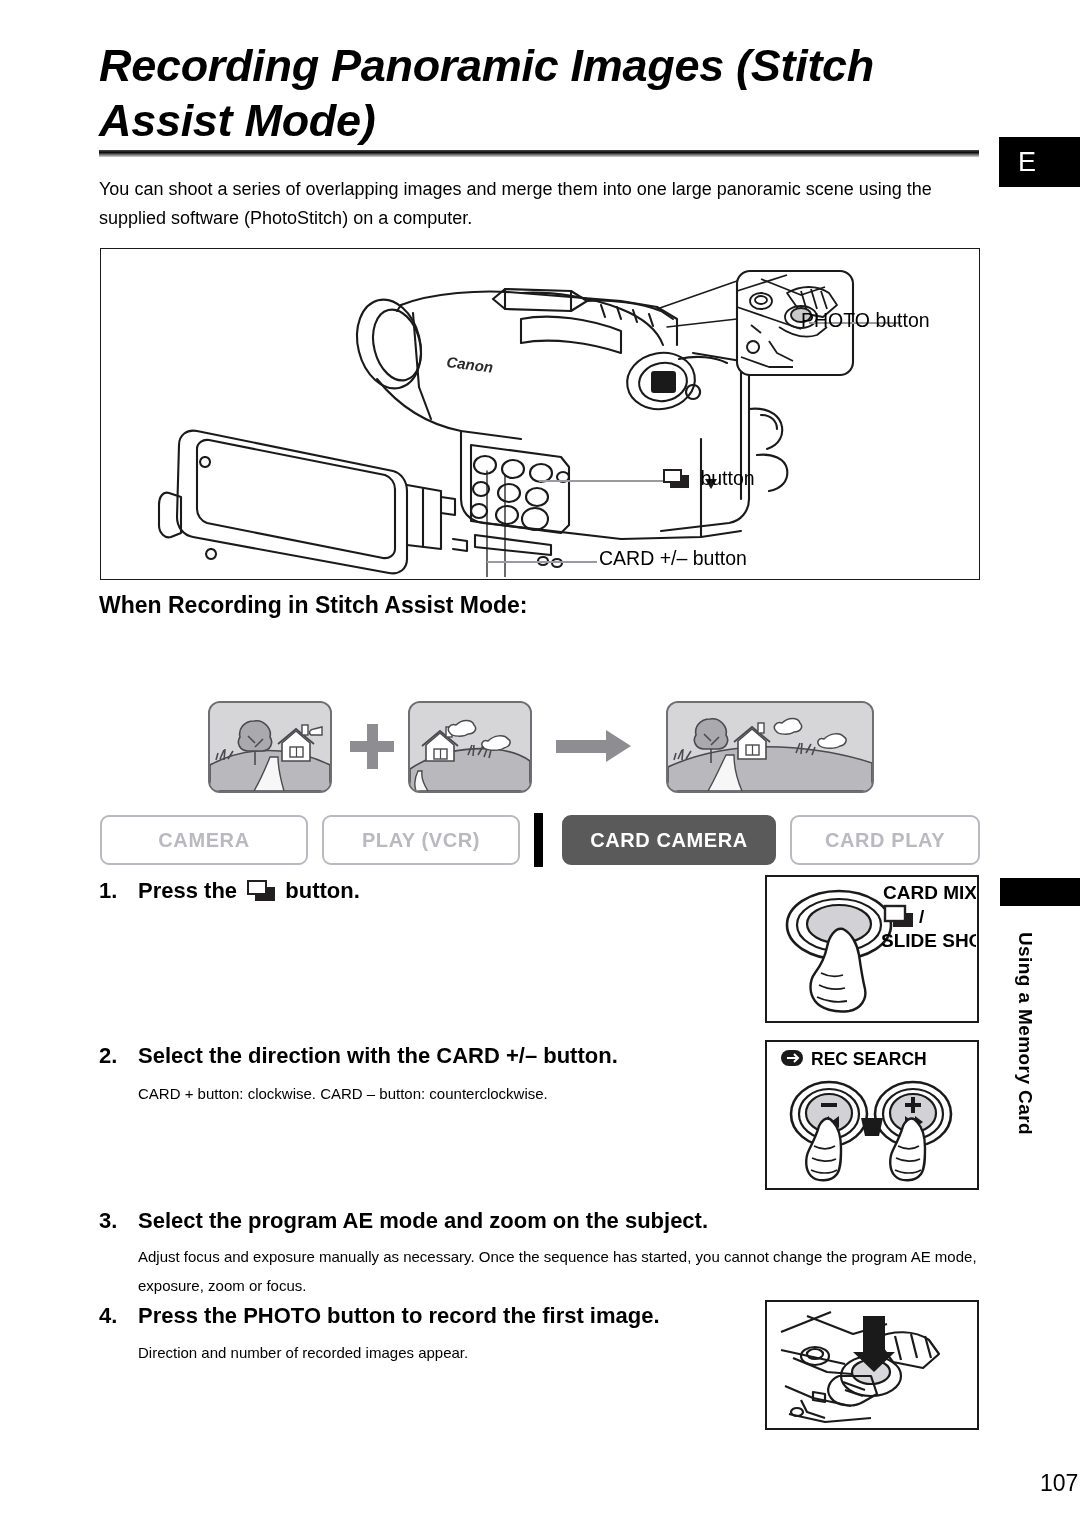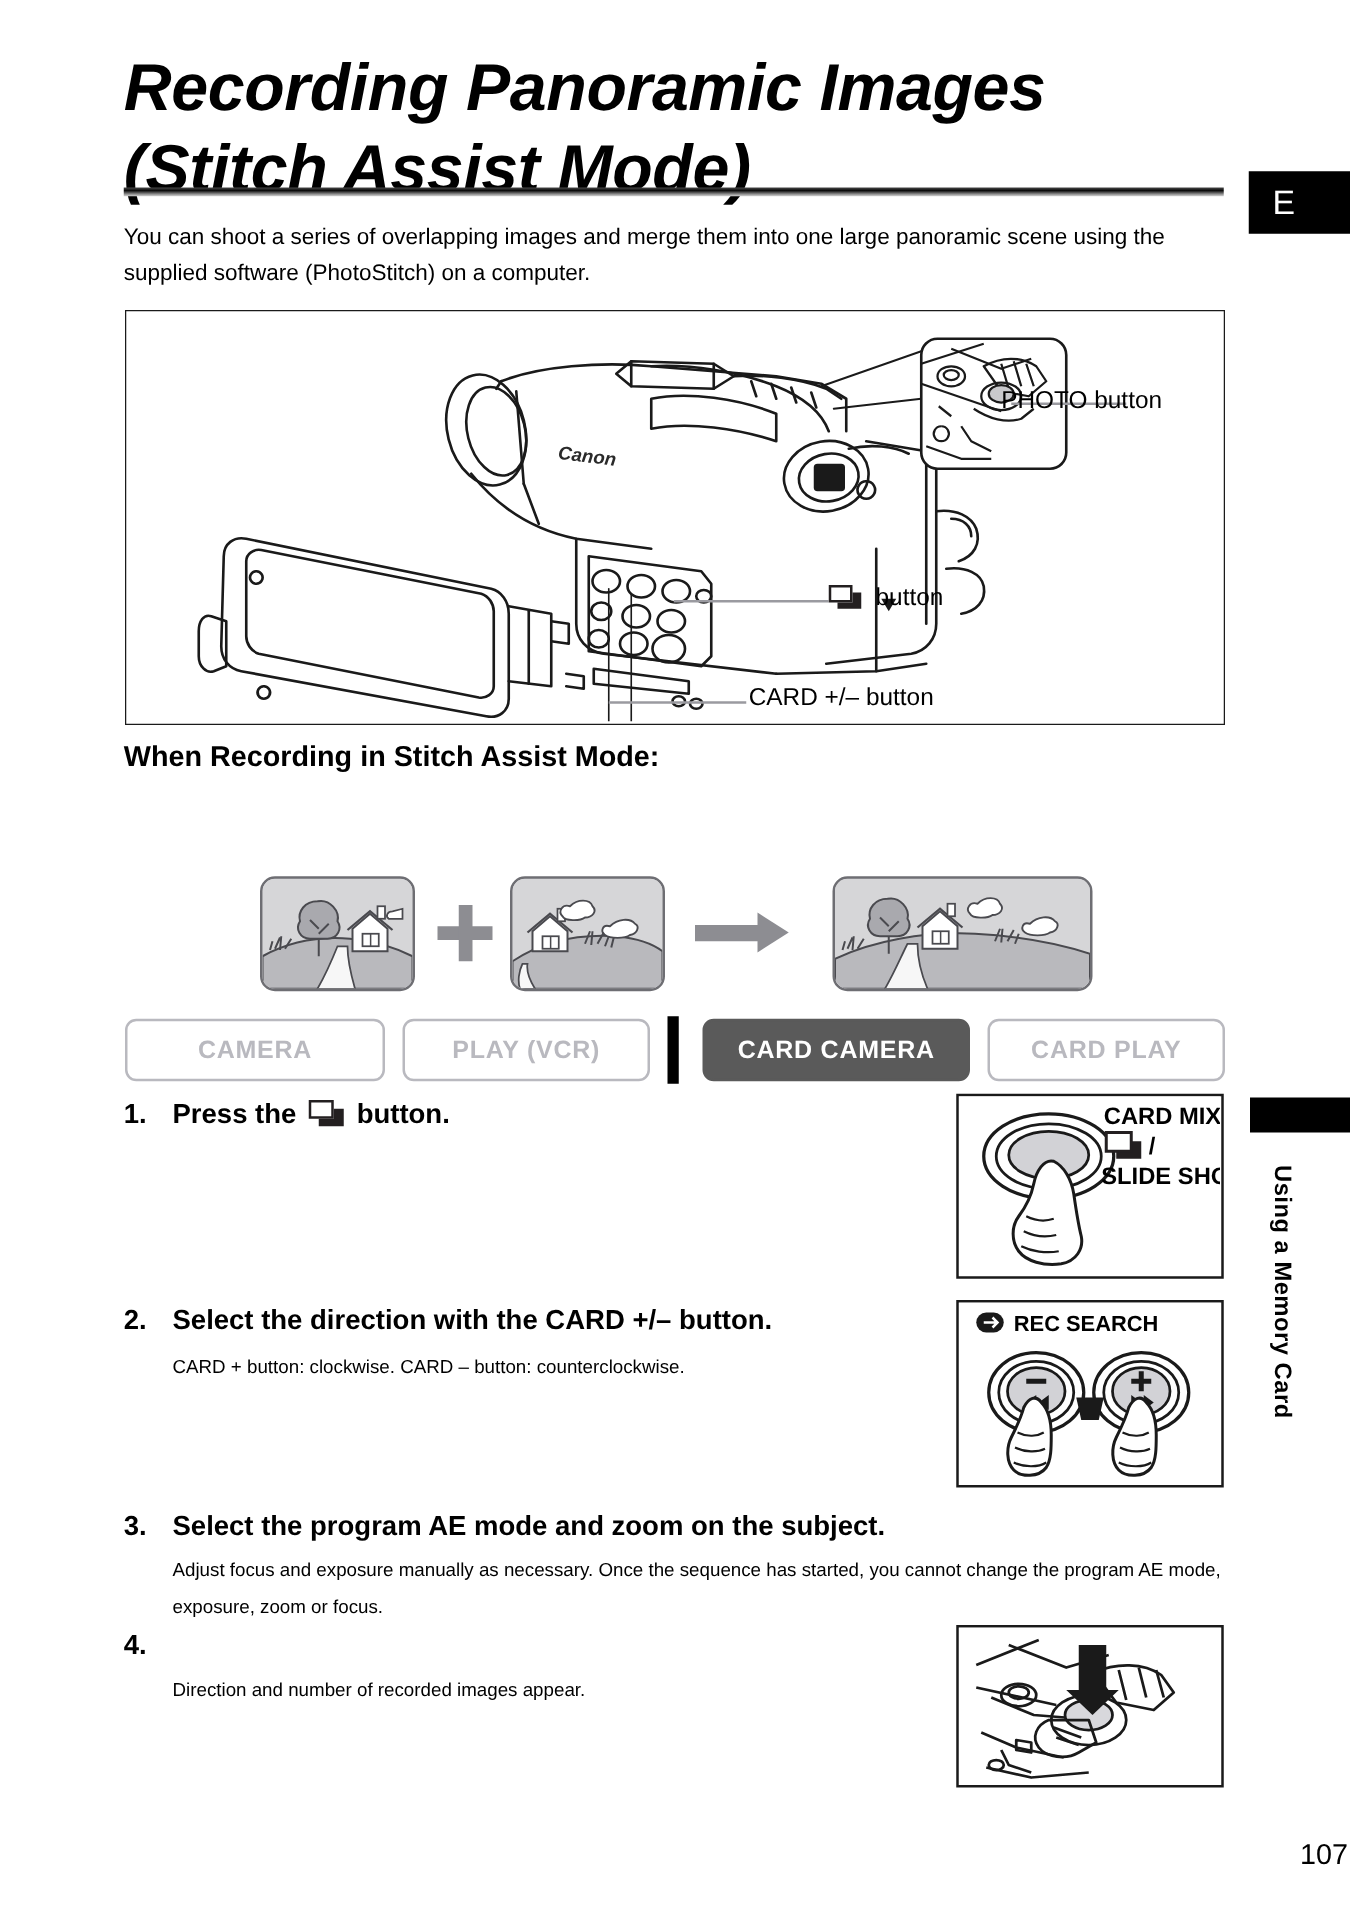--- a/index.html
+++ b/index.html
@@ -8,21 +8,21 @@
     background: #ffffff;
     font-family: "Liberation Sans", sans-serif;
     color: #000;
     overflow: hidden;
   }
   .page { position: relative; width: 1080px; height: 1534px; }
 
   
   .title {
     position: absolute; left: 99px; top: 38px; width: 880px;
-    font-size: 53px; font-weight: bold; font-style: italic;
+    font-size: 45px; font-weight: bold; font-style: italic;
     line-height: 1.23; letter-spacing: -0.3px;
   }
   .rule {
     position: absolute; left: 99px; top: 150px; width: 880px; height: 7px;
     background: linear-gradient(to bottom, #4a4a4a 0%, #0a0a0a 35%, #8c8c8c 75%, #d4d4d4 100%);
   }
   .etab {
     position: absolute; left: 999px; top: 137px; width: 81px; height: 50px;
     background: #000; color: #fff;
     font-size: 27px; font-weight: 400;
@@ -452,20 +452,21 @@
         <path d="M131 104 C139 108 147 107 152 104"></path>
       </g>
     </svg>
   </div>
 
   <div class="step-no" style="left:99px; top:1208px;">3.</div>
   <div class="step-title" style="left:138px; top:1208px;">Select the program AE mode and zoom on the subject.</div>
   <div class="step-body" style="left:138px; top:1242px; width:845px;">Adjust focus and exposure manually as necessary. Once the sequence has started, you cannot change the program AE mode, exposure, zoom or focus.</div>
 
   <div class="step-no" style="left:99px; top:1303px;">4.</div>
+  <div class="step-title" style="left:138px; top:1303px;">Press the PHOTO button to record the first image.</div>
   <div class="step-body" style="left:138px; top:1338px; width:620px;">Direction and number of recorded images appear.</div>
 
   <div class="ibox" style="left:765px; top:1300px; width:214px; height:130px;">
     <svg width="209" height="125" viewBox="0 0 209 125">
       <rect width="209" height="125" fill="#fff"></rect>
       <g fill="none" stroke="#1a1a1a" stroke-width="2.2" stroke-linejoin="round">
 
         <path d="M14 30 L64 10"></path>
         <path d="M14 48 L78 62"></path>
         <path d="M40 14 L86 32 L120 22"></path>

